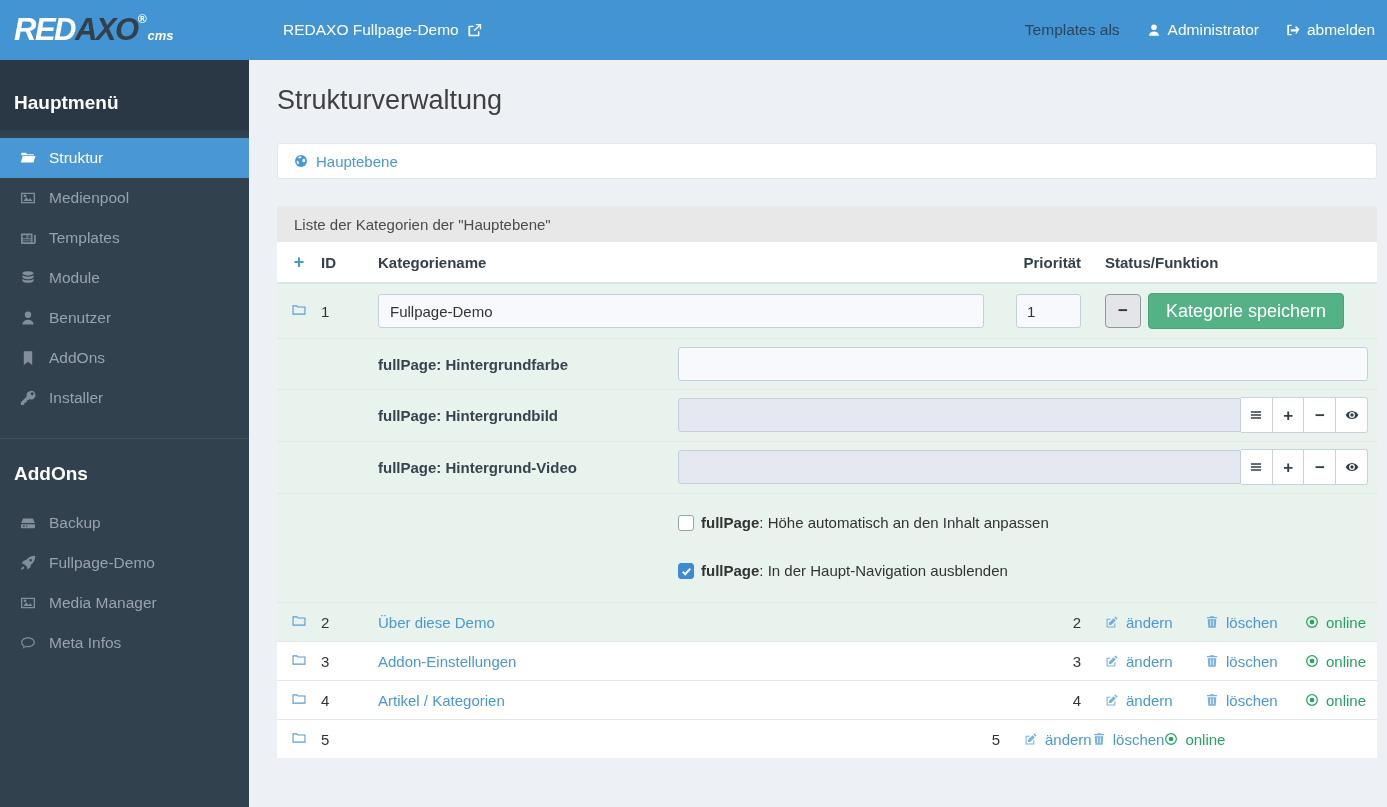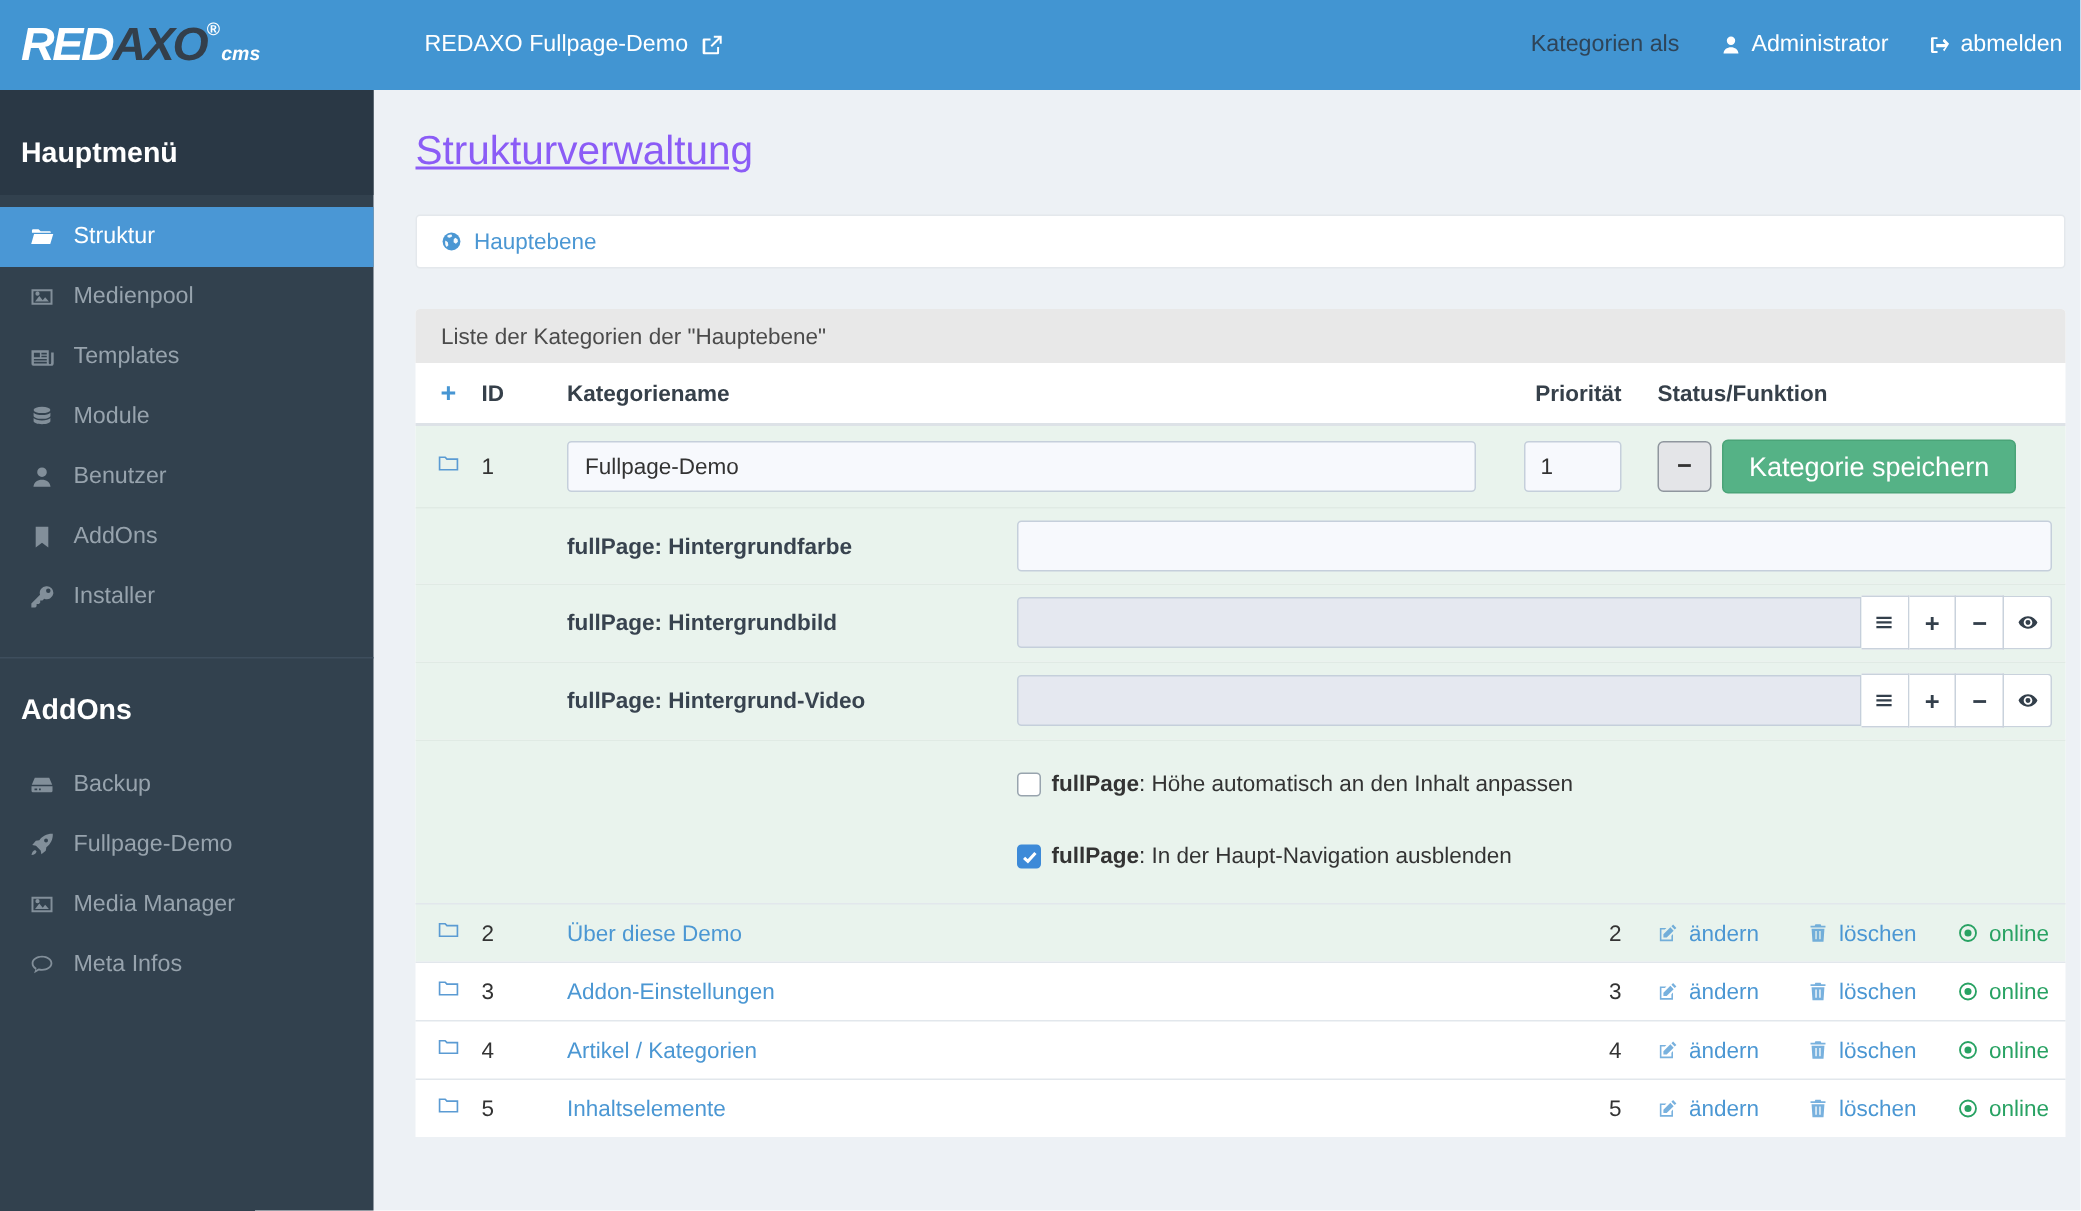--- a/index.html
+++ b/index.html
@@ -29,21 +29,21 @@
   .sb-nav { margin-top:8px; }
   .sb-item { height:40px; display:flex; align-items:center; gap:13px; padding-left:20px; color:#97a3ad; font-size:15.5px; cursor:pointer; }
   .sb-item .ic { opacity:.8; }
   .sb-item.active { background:#4a97d5; color:#fff; }
   .sb-item.active .ic { opacity:1; }
   .sb-divider { border-top:1px solid #3e4e5d; margin-top:20px; }
   .sb-subhead { padding:24px 14px 18px; }
 
   
   .main { flex:1; padding:0 10px 0 28px; overflow:hidden; }
-  h1.page-title { font-size:27px; font-weight:400; color:#8b5cf6; margin-top:20px; line-height:40px;text-decoration:underline; }
+  h1.page-title { font-size:27px; font-weight:400; color:#404040; margin-top:20px; line-height:40px; }
   .breadcrumb { margin-top:23px; height:36px; background:#fff; border:1px solid #e4e8ec; border-radius:3px; display:flex; align-items:center; gap:8px; padding-left:16px; }
   .crumb-link { color:#4b97d3; cursor:pointer; display:flex; align-items:center; gap:8px; }
 
   .panel { margin-top:27px; background:#fff; border-radius:3px 3px 0 0; }
   .panel-heading { height:36px; background:#e8e8e8; border-radius:3px 3px 0 0; display:flex; align-items:center; padding-left:17px; color:#4b4b4b; }
 
   .grid-row { display:grid; grid-template-columns:44px 41px 1fr 81px 296px; align-items:center; }
   .thead { height:42px; font-weight:bold; color:#36404a; border-bottom:2px solid #dde2e7; }
   .cell-icon { text-align:center; }
   .plus-head { color:#4796d3; font-size:18px; font-weight:bold; cursor:pointer; }
@@ -93,21 +93,21 @@
   <div class="logo-box">
     <span class="logo"><span>RED</span><span class="lg-dark">AXO</span><span class="lg-reg">®</span><span class="lg-sub">cms</span></span>
   </div>
   <div class="topbar-link">
     <span>REDAXO Fullpage-Demo</span>
     <svg class="ic ic14" viewBox="0 0 16 16" fill="currentColor">
         <path d="M6.5 3v1.5h-4v9h9v-4H13v4.5A1 1 0 0 1 12 15H1.5a1 1 0 0 1-1-1V4a1 1 0 0 1 1-1zM9 1h6v6h-1.5V3.6L7.6 9.5 6.5 8.4l5.9-5.9H9z"></path>
       </svg>
   </div>
   <div class="topbar-right">
-    <span class="tb-muted">Kategorien als</span>
+    <span class="tb-muted">Templates als</span>
     <span class="tb-item">
       <svg class="ic ic14" viewBox="0 0 16 16" fill="currentColor">
           <path d="M8 8a3.2 3.2 0 1 0 0-6.4A3.2 3.2 0 0 0 8 8zm-5.7 6.5c.3-3.1 2.7-4.7 5.7-4.7s5.4 1.6 5.7 4.7z"></path>
         </svg>
       <span>Administrator</span>
     </span>
     <span class="tb-item">
       <svg class="ic ic14" viewBox="0 0 16 16" fill="currentColor">
           <path d="M6.5 2v1.5h-3v9h3V14H2.5a1 1 0 0 1-1-1V3a1 1 0 0 1 1-1zM10.6 4.4l1.1-1.1L15.3 7 11.7 12.7l-1.1-1.1 1.9-1.9H5.5V7.2h7l-1.9-1.9z"></path>
         </svg>
@@ -403,21 +403,20 @@
               <span>online</span>
             </span>
         </div>
       </div>
 
       <div class="grid-row data-row">
         <div class="cell-icon folder-ic"><svg class="ic" viewBox="0 0 16 16" fill="currentColor">
               <path d="M1.5 3.3h4.5l1.2 1.2h7.3v8.2H1.5zm1.1 1.1v7.2h10.8V5.6H6.7L5.5 4.4z"></path>
             </svg></div>
         <div class="cell-id">5</div>
-        <div class="cell-name"><span class="name-link">Inhaltselemente</span></div>
         <div class="cell-prio">5</div>
         <div class="cell-status">
           <span class="action-link">
               <svg class="ic ic14" viewBox="0 0 16 16" fill="currentColor">
                 <path d="M11.9 1.6l2.5 2.5-1.3 1.3-2.5-2.5zM9.8 3.7l2.5 2.5L7 11.5H4.5V9zM1.8 4.2h5L5.6 5.4H3v7.6h7.6V10l1.2-1.2v5.4H1.8z"></path>
               </svg>
               <span>ändern</span>
             </span>
           <span class="action-link">
               <svg class="ic ic14" viewBox="0 0 16 16" fill="currentColor">

